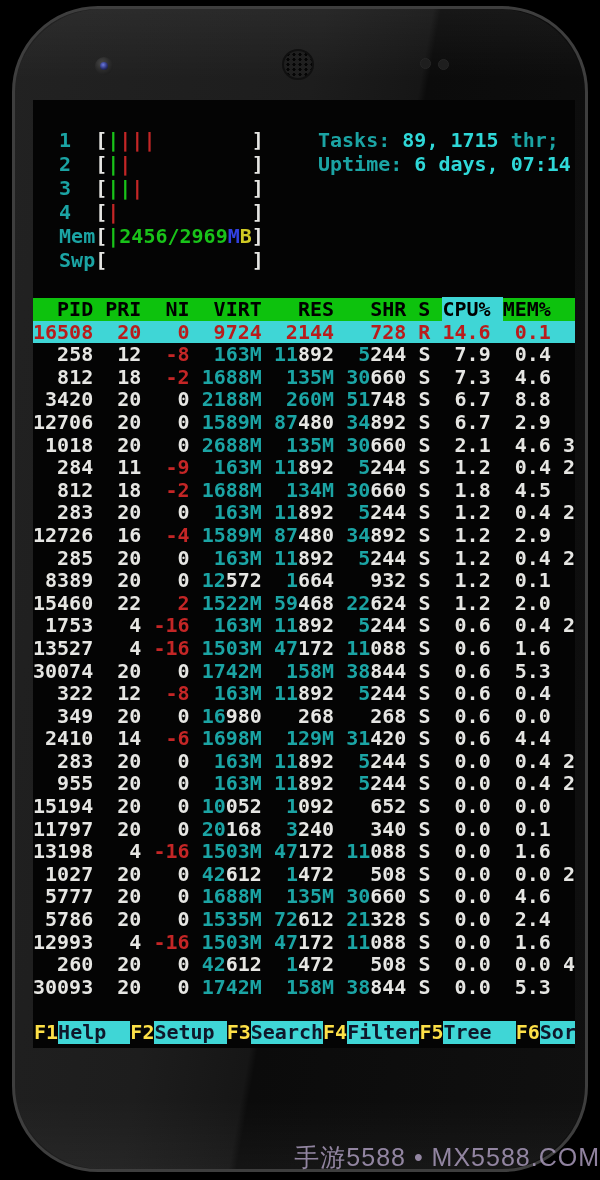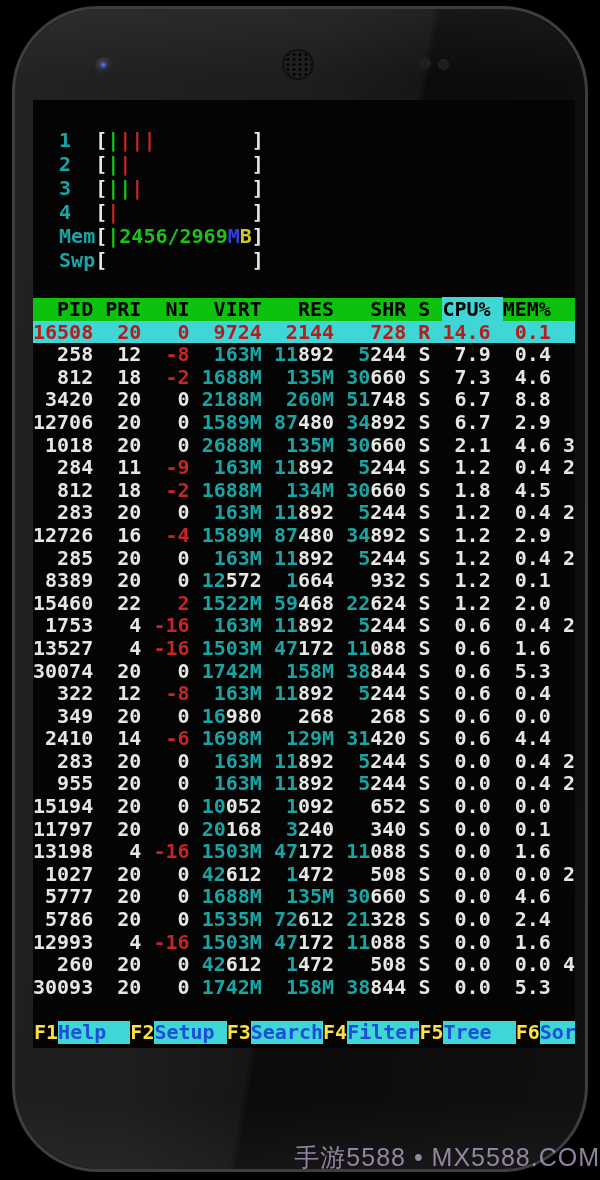--- a/index.html
+++ b/index.html
@@ -39,36 +39,36 @@
   .wht{color:#e6e6e3;}
   .red{color:#c42626;}
   .grn{color:#19c319;}
   .blu{color:#3240e0;}
   .yel{color:#d0ca24;}
 
   .thead{background:#0dc20d;color:#000;width:542px;}
   .sortcell{background:#3fd6d6;}
   .sel{background:#3fd6d6;color:#b91c1c;width:542px;}
   .fkey{color:#fde047;}
-  .flabel{background:#3fd6d6;color:#1d4ed8;}
+  .flabel{background:#3fd6d6;color:#0f172a;}
 
   .watermark{position:absolute;left:0;right:0;bottom:6px;text-align:right;
     font-family:"Liberation Sans",sans-serif;font-size:25px;color:#a495b5;opacity:.88;letter-spacing:1px;}
 </style>
 </head>
 <body>
 
 <div class="phone"></div>
 <div class="camera">
     <div class="lens"></div>
   </div>
 <div class="speaker"></div>
 <div class="sensor s1"></div>
 <div class="sensor s2"></div>
 
 <div class="screen">
   <div class="meters" id="meters"><div><span class="cyan">  1  </span><span class="wht">[</span><span class="grn">|</span><span class="red">|||</span>        <span class="wht">]</span></div><div><span class="cyan">  2  </span><span class="wht">[</span><span class="grn">|</span><span class="red">|</span>          <span class="wht">]</span></div><div><span class="cyan">  3  </span><span class="wht">[</span><span class="grn">||</span><span class="red">|</span>         <span class="wht">]</span></div><div><span class="cyan">  4  </span><span class="wht">[</span><span class="red">|</span>           <span class="wht">]</span></div><div><span class="cyan">  Mem</span><span class="wht">[</span><span class="grn">|</span><span class="grn">2456/2969</span><span class="blu">M</span><span class="yel">B</span><span class="wht">]</span></div><div><span class="cyan">  Swp</span><span class="wht">[</span>            <span class="wht">]</span></div></div>
-  <div class="info" id="info"></div>
+  <div class="info" id="info"><div><span class="cyan">Tasks: </span><span class="cyanb">89, 1715</span><span class="cyan"> thr;</span></div><div><span class="cyan">Uptime: </span><span class="cyanb">6 days, 07:14</span></div></div>
   <div class="table" id="table"><div class="thead">  PID PRI  NI  VIRT   RES   SHR S <span class="sortcell">CPU% </span>MEM% </div><div class="sel">16508  20   0  9724  2144   728 R 14.6  0.1</div><div>  <span class="wht">258</span>  <span class="wht">12</span>  <span class="red">-8</span>  <span class="cyn">163M</span> <span class="cyn">11</span><span class="wht">892</span>  <span class="cyn">5</span><span class="wht">244</span> <span class="wht">S</span>  <span class="wht">7.9</span>  <span class="wht">0.4</span></div><div>  <span class="wht">812</span>  <span class="wht">18</span>  <span class="red">-2</span> <span class="cyn">1688M</span>  <span class="cyn">135M</span> <span class="cyn">30</span><span class="wht">660</span> <span class="wht">S</span>  <span class="wht">7.3</span>  <span class="wht">4.6</span></div><div> <span class="wht">3420</span>  <span class="wht">20</span>   <span class="wht">0</span> <span class="cyn">2188M</span>  <span class="cyn">260M</span> <span class="cyn">51</span><span class="wht">748</span> <span class="wht">S</span>  <span class="wht">6.7</span>  <span class="wht">8.8</span></div><div><span class="wht">12706</span>  <span class="wht">20</span>   <span class="wht">0</span> <span class="cyn">1589M</span> <span class="cyn">87</span><span class="wht">480</span> <span class="cyn">34</span><span class="wht">892</span> <span class="wht">S</span>  <span class="wht">6.7</span>  <span class="wht">2.9</span></div><div> <span class="wht">1018</span>  <span class="wht">20</span>   <span class="wht">0</span> <span class="cyn">2688M</span>  <span class="cyn">135M</span> <span class="cyn">30</span><span class="wht">660</span> <span class="wht">S</span>  <span class="wht">2.1</span>  <span class="wht">4.6</span> <span class="wht">3</span></div><div>  <span class="wht">284</span>  <span class="wht">11</span>  <span class="red">-9</span>  <span class="cyn">163M</span> <span class="cyn">11</span><span class="wht">892</span>  <span class="cyn">5</span><span class="wht">244</span> <span class="wht">S</span>  <span class="wht">1.2</span>  <span class="wht">0.4</span> <span class="wht">2</span></div><div>  <span class="wht">812</span>  <span class="wht">18</span>  <span class="red">-2</span> <span class="cyn">1688M</span>  <span class="cyn">134M</span> <span class="cyn">30</span><span class="wht">660</span> <span class="wht">S</span>  <span class="wht">1.8</span>  <span class="wht">4.5</span></div><div>  <span class="wht">283</span>  <span class="wht">20</span>   <span class="wht">0</span>  <span class="cyn">163M</span> <span class="cyn">11</span><span class="wht">892</span>  <span class="cyn">5</span><span class="wht">244</span> <span class="wht">S</span>  <span class="wht">1.2</span>  <span class="wht">0.4</span> <span class="wht">2</span></div><div><span class="wht">12726</span>  <span class="wht">16</span>  <span class="red">-4</span> <span class="cyn">1589M</span> <span class="cyn">87</span><span class="wht">480</span> <span class="cyn">34</span><span class="wht">892</span> <span class="wht">S</span>  <span class="wht">1.2</span>  <span class="wht">2.9</span></div><div>  <span class="wht">285</span>  <span class="wht">20</span>   <span class="wht">0</span>  <span class="cyn">163M</span> <span class="cyn">11</span><span class="wht">892</span>  <span class="cyn">5</span><span class="wht">244</span> <span class="wht">S</span>  <span class="wht">1.2</span>  <span class="wht">0.4</span> <span class="wht">2</span></div><div> <span class="wht">8389</span>  <span class="wht">20</span>   <span class="wht">0</span> <span class="cyn">12</span><span class="wht">572</span>  <span class="cyn">1</span><span class="wht">664</span>   <span class="wht">932</span> <span class="wht">S</span>  <span class="wht">1.2</span>  <span class="wht">0.1</span></div><div><span class="wht">15460</span>  <span class="wht">22</span>   <span class="red">2</span> <span class="cyn">1522M</span> <span class="cyn">59</span><span class="wht">468</span> <span class="cyn">22</span><span class="wht">624</span> <span class="wht">S</span>  <span class="wht">1.2</span>  <span class="wht">2.0</span></div><div> <span class="wht">1753</span>   <span class="wht">4</span> <span class="red">-16</span>  <span class="cyn">163M</span> <span class="cyn">11</span><span class="wht">892</span>  <span class="cyn">5</span><span class="wht">244</span> <span class="wht">S</span>  <span class="wht">0.6</span>  <span class="wht">0.4</span> <span class="wht">2</span></div><div><span class="wht">13527</span>   <span class="wht">4</span> <span class="red">-16</span> <span class="cyn">1503M</span> <span class="cyn">47</span><span class="wht">172</span> <span class="cyn">11</span><span class="wht">088</span> <span class="wht">S</span>  <span class="wht">0.6</span>  <span class="wht">1.6</span></div><div><span class="wht">30074</span>  <span class="wht">20</span>   <span class="wht">0</span> <span class="cyn">1742M</span>  <span class="cyn">158M</span> <span class="cyn">38</span><span class="wht">844</span> <span class="wht">S</span>  <span class="wht">0.6</span>  <span class="wht">5.3</span></div><div>  <span class="wht">322</span>  <span class="wht">12</span>  <span class="red">-8</span>  <span class="cyn">163M</span> <span class="cyn">11</span><span class="wht">892</span>  <span class="cyn">5</span><span class="wht">244</span> <span class="wht">S</span>  <span class="wht">0.6</span>  <span class="wht">0.4</span></div><div>  <span class="wht">349</span>  <span class="wht">20</span>   <span class="wht">0</span> <span class="cyn">16</span><span class="wht">980</span>   <span class="wht">268</span>   <span class="wht">268</span> <span class="wht">S</span>  <span class="wht">0.6</span>  <span class="wht">0.0</span></div><div> <span class="wht">2410</span>  <span class="wht">14</span>  <span class="red">-6</span> <span class="cyn">1698M</span>  <span class="cyn">129M</span> <span class="cyn">31</span><span class="wht">420</span> <span class="wht">S</span>  <span class="wht">0.6</span>  <span class="wht">4.4</span></div><div>  <span class="wht">283</span>  <span class="wht">20</span>   <span class="wht">0</span>  <span class="cyn">163M</span> <span class="cyn">11</span><span class="wht">892</span>  <span class="cyn">5</span><span class="wht">244</span> <span class="wht">S</span>  <span class="wht">0.0</span>  <span class="wht">0.4</span> <span class="wht">2</span></div><div>  <span class="wht">955</span>  <span class="wht">20</span>   <span class="wht">0</span>  <span class="cyn">163M</span> <span class="cyn">11</span><span class="wht">892</span>  <span class="cyn">5</span><span class="wht">244</span> <span class="wht">S</span>  <span class="wht">0.0</span>  <span class="wht">0.4</span> <span class="wht">2</span></div><div><span class="wht">15194</span>  <span class="wht">20</span>   <span class="wht">0</span> <span class="cyn">10</span><span class="wht">052</span>  <span class="cyn">1</span><span class="wht">092</span>   <span class="wht">652</span> <span class="wht">S</span>  <span class="wht">0.0</span>  <span class="wht">0.0</span></div><div><span class="wht">11797</span>  <span class="wht">20</span>   <span class="wht">0</span> <span class="cyn">20</span><span class="wht">168</span>  <span class="cyn">3</span><span class="wht">240</span>   <span class="wht">340</span> <span class="wht">S</span>  <span class="wht">0.0</span>  <span class="wht">0.1</span></div><div><span class="wht">13198</span>   <span class="wht">4</span> <span class="red">-16</span> <span class="cyn">1503M</span> <span class="cyn">47</span><span class="wht">172</span> <span class="cyn">11</span><span class="wht">088</span> <span class="wht">S</span>  <span class="wht">0.0</span>  <span class="wht">1.6</span></div><div> <span class="wht">1027</span>  <span class="wht">20</span>   <span class="wht">0</span> <span class="cyn">42</span><span class="wht">612</span>  <span class="cyn">1</span><span class="wht">472</span>   <span class="wht">508</span> <span class="wht">S</span>  <span class="wht">0.0</span>  <span class="wht">0.0</span> <span class="wht">2</span></div><div> <span class="wht">5777</span>  <span class="wht">20</span>   <span class="wht">0</span> <span class="cyn">1688M</span>  <span class="cyn">135M</span> <span class="cyn">30</span><span class="wht">660</span> <span class="wht">S</span>  <span class="wht">0.0</span>  <span class="wht">4.6</span></div><div> <span class="wht">5786</span>  <span class="wht">20</span>   <span class="wht">0</span> <span class="cyn">1535M</span> <span class="cyn">72</span><span class="wht">612</span> <span class="cyn">21</span><span class="wht">328</span> <span class="wht">S</span>  <span class="wht">0.0</span>  <span class="wht">2.4</span></div><div><span class="wht">12993</span>   <span class="wht">4</span> <span class="red">-16</span> <span class="cyn">1503M</span> <span class="cyn">47</span><span class="wht">172</span> <span class="cyn">11</span><span class="wht">088</span> <span class="wht">S</span>  <span class="wht">0.0</span>  <span class="wht">1.6</span></div><div>  <span class="wht">260</span>  <span class="wht">20</span>   <span class="wht">0</span> <span class="cyn">42</span><span class="wht">612</span>  <span class="cyn">1</span><span class="wht">472</span>   <span class="wht">508</span> <span class="wht">S</span>  <span class="wht">0.0</span>  <span class="wht">0.0</span> <span class="wht">4</span></div><div><span class="wht">30093</span>  <span class="wht">20</span>   <span class="wht">0</span> <span class="cyn">1742M</span>  <span class="cyn">158M</span> <span class="cyn">38</span><span class="wht">844</span> <span class="wht">S</span>  <span class="wht">0.0</span>  <span class="wht">5.3</span></div></div>
   <div class="fkeys" id="fkeys"><span><span class="fkey">F1</span><span class="flabel">Help  </span></span><span><span class="fkey">F2</span><span class="flabel">Setup </span></span><span><span class="fkey">F3</span><span class="flabel">Search</span></span><span><span class="fkey">F4</span><span class="flabel">Filter</span></span><span><span class="fkey">F5</span><span class="flabel">Tree  </span></span><span><span class="fkey">F6</span><span class="flabel">Sor</span></span></div>
 </div>
 
 <div class="watermark">手游5588 • MX5588.COM</div>
 
 </body></html>

